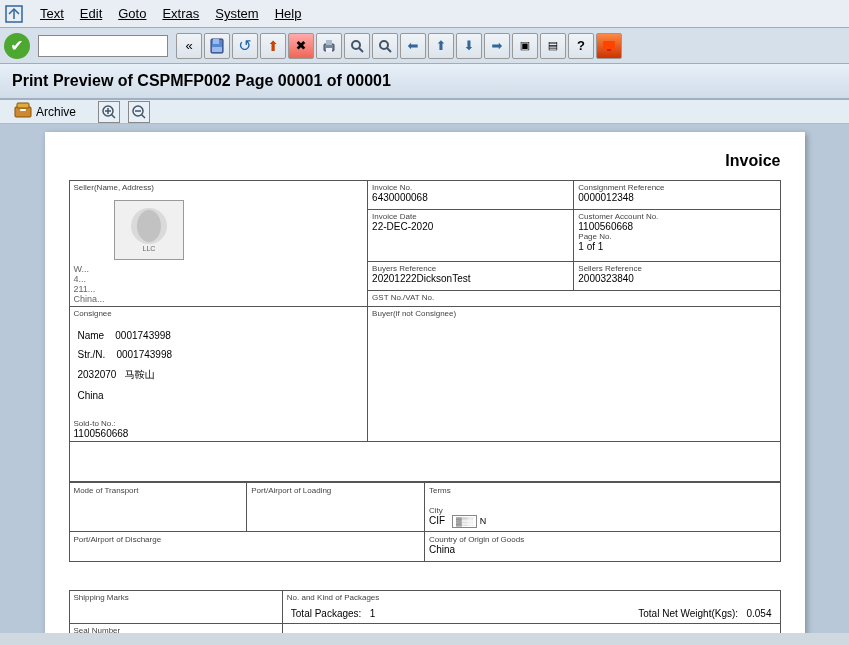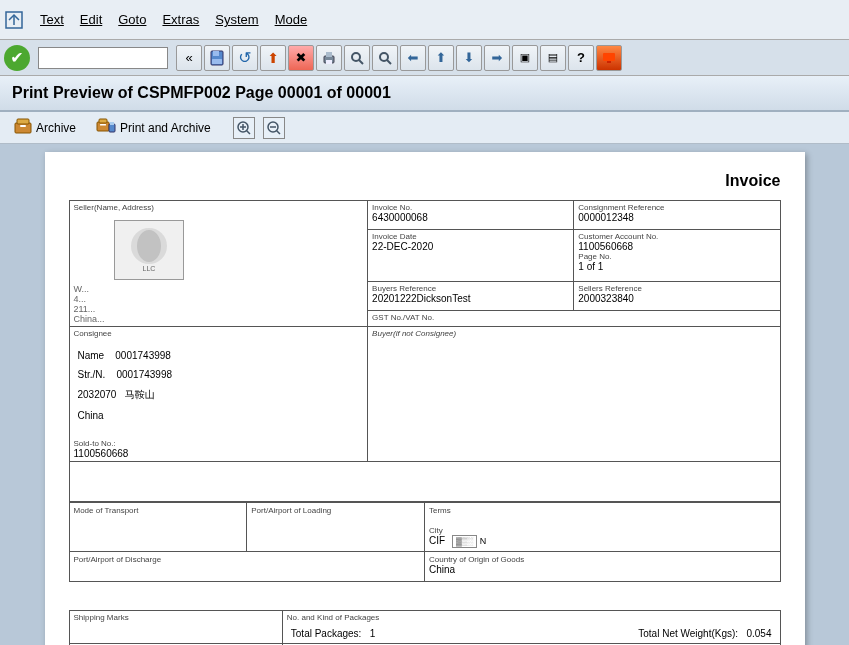--- a/index.html
+++ b/index.html
@@ -5,21 +5,21 @@
     * { box-sizing: border-box; margin: 0; padding: 0; }
     body { font-family: Arial, sans-serif; font-size: 12px; background: #d0d8e0; width: 849px; height: 645px; overflow: hidden; }
 
     
     .menu-bar {
       background: #e8eef4;
       display: flex;
       align-items: center;
       padding: 8px 4px;
       border-bottom: 1px solid #aaa;
-      height: 40px;
+      height: 28px;
     }
     .menu-bar .app-icon {
       width: 20px; height: 20px; margin-right: 8px;
       display: flex; align-items: center; justify-content: center;
       color: #336699; font-size: 14px;
     }
     .menu-bar .menu-item {
       padding: 2px 8px;
       cursor: pointer;
       color: #000;
@@ -68,21 +68,21 @@
       color: #000;
     }
 
     
     .action-bar {
       background: #e4ecf4;
       display: flex;
       align-items: center;
       padding: 4px 8px;
       border-bottom: 1px solid #b0bcc8;
-      height: 32px;
+      height: 24px;
       gap: 8px;
     }
     .action-btn {
       display: flex; align-items: center; gap: 4px;
       cursor: pointer;
       padding: 2px 6px;
       font-size: 12px;
       color: #000;
     }
     .action-icon { font-size: 14px; }
@@ -164,21 +164,21 @@
       <rect x="1" y="1" width="16" height="16" fill="none" stroke="#336699" stroke-width="1.5"></rect>
       <path d="M4 9 L9 4 L14 9" fill="none" stroke="#336699" stroke-width="1.5"></path>
       <line x1="9" y1="4" x2="9" y2="14" stroke="#336699" stroke-width="1.5"></line>
     </svg>
   </div>
   <span class="menu-item">Text</span>
   <span class="menu-item">Edit</span>
   <span class="menu-item">Goto</span>
   <span class="menu-item">Extras</span>
   <span class="menu-item">System</span>
-  <span class="menu-item">Mode</span>
+  <span class="menu-item">Help</span>
 </div>
 
 <div class="toolbar">
   <div class="toolbar-green">✔</div>
   <div class="toolbar-separator"></div>
   <input class="toolbar-input" type="text" value="" style="">
   <div class="toolbar-separator"></div>
   <div class="toolbar-btn">«</div>
   <div class="toolbar-btn">
     <svg width="16" height="16" viewBox="0 0 16 16">
@@ -231,32 +231,20 @@
 <div class="action-bar">
   <div class="action-btn">
     <span class="action-icon">
       <svg width="18" height="16" viewBox="0 0 18 16">
           <rect x="1" y="5" width="16" height="10" rx="1" fill="#cc8833" stroke="#885500"></rect>
           <rect x="3" y="1" width="12" height="5" rx="1" fill="#ddaa44" stroke="#885500"></rect>
           <rect x="6" y="7" width="6" height="2" rx="1" fill="#fff"></rect>
         </svg>
     </span>
     <span>Archive</span>
-  </div>
-  <div class="action-btn">
-    <span class="action-icon">
-      <svg width="20" height="16" viewBox="0 0 20 16">
-          <rect x="1" y="4" width="12" height="9" rx="1" fill="#cc8833" stroke="#885500"></rect>
-          <rect x="3" y="1" width="8" height="4" rx="1" fill="#ddaa44" stroke="#885500"></rect>
-          <rect x="4" y="6" width="6" height="1.5" rx="0.5" fill="#fff"></rect>
-          <rect x="13" y="6" width="6" height="8" rx="1" fill="#5588cc" stroke="#336"></rect>
-          <rect x="14" y="4" width="4" height="3" fill="#aaccee"></rect>
-        </svg>
-    </span>
-    <span>Print and Archive</span>
   </div>
   <div class="zoom-btn" style="margin-left:8px;">
     <svg width="16" height="16" viewBox="0 0 16 16">
         <circle cx="7" cy="7" r="5" fill="none" stroke="#445566" stroke-width="1.5"></circle>
         <line x1="10.5" y1="10.5" x2="14" y2="14" stroke="#445566" stroke-width="1.5"></line>
         <line x1="7" y1="4" x2="7" y2="10" stroke="#445566" stroke-width="1.5"></line>
         <line x1="4" y1="7" x2="10" y2="7" stroke="#445566" stroke-width="1.5"></line>
       </svg>
   </div>
   <div class="zoom-btn">
@@ -355,21 +343,21 @@
               &nbsp;
               <span>马鞍山</span>
             </div>
             <div class="name-row">China</div>
           </div>
           <div style="margin-top:6px; font-size:10px;">
             <span class="field-label">Sold-to No.:</span>
             <span>1100560668</span>
           </div>
         </td>
-        <td colspan="2" style="vertical-align:top;font-style:italic;">
+        <td colspan="2" style="vertical-align:top;">
           <span class="field-label">Buyer(if not Consignee)</span>
         </td>
       </tr>
 
       <tr>
         <td colspan="3" style="height:40px;"></td>
       </tr>
     </tbody>
       </table>
 

